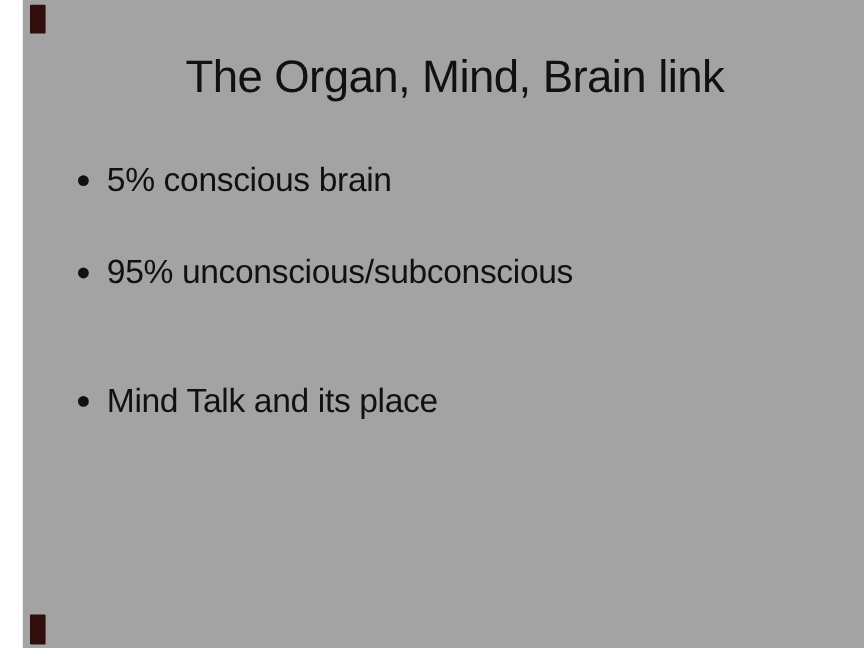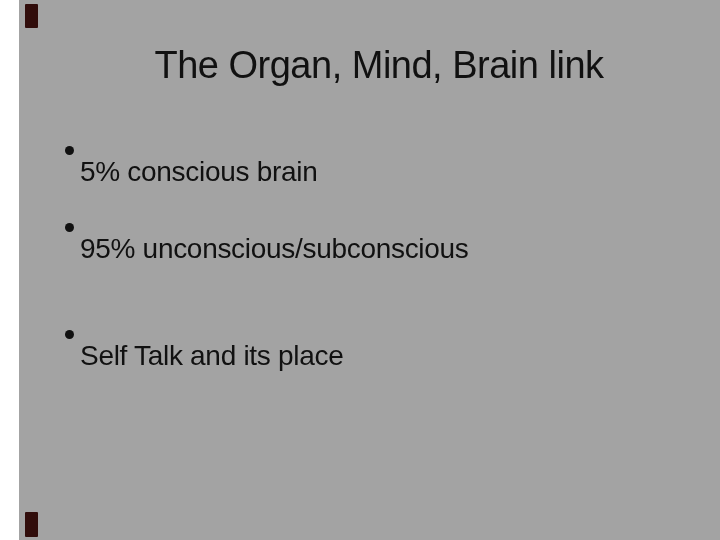--- a/index.html
+++ b/index.html
@@ -38,21 +38,20 @@
     font-weight: 400;
     letter-spacing: -0.5px;
     color: #111111;
     white-space: nowrap;
   }
   .bullet-row {
     position: absolute;
     left: 46px;
     display: flex;
     align-items: flex-start;
-    flex-direction: column;
   }
   .bullet-row.r1 { top: 133px; }
   .bullet-row.r2 { top: 210px; }
   .bullet-row.r3 { top: 317px; }
   .bullet-dot {
     width: 9px;
     height: 9px;
     margin-top: 13px;
     border-radius: 50%;
     background: #111111;
@@ -81,18 +80,18 @@
     <span class="bullet-text" style="color: rgb(17, 17, 17);">5% conscious brain</span>
   </div>
 
   <div class="bullet-row r2">
     <span class="bullet-dot" style="background: rgb(17, 17, 17);"></span>
     <span class="bullet-text" style="color: rgb(17, 17, 17);">95% unconscious/subconscious</span>
   </div>
 
   <div class="bullet-row r3">
     <span class="bullet-dot" style="background: rgb(17, 17, 17);"></span>
-    <span class="bullet-text" style="color: rgb(17, 17, 17);">Self Talk and its place</span>
+    <span class="bullet-text" style="color: rgb(17, 17, 17);">Mind Talk and its place</span>
   </div>
 
   <div class="corner-mark bottom" style="background: rgb(49, 13, 11);"></div>
 
 </div>
 
 </body></html>

